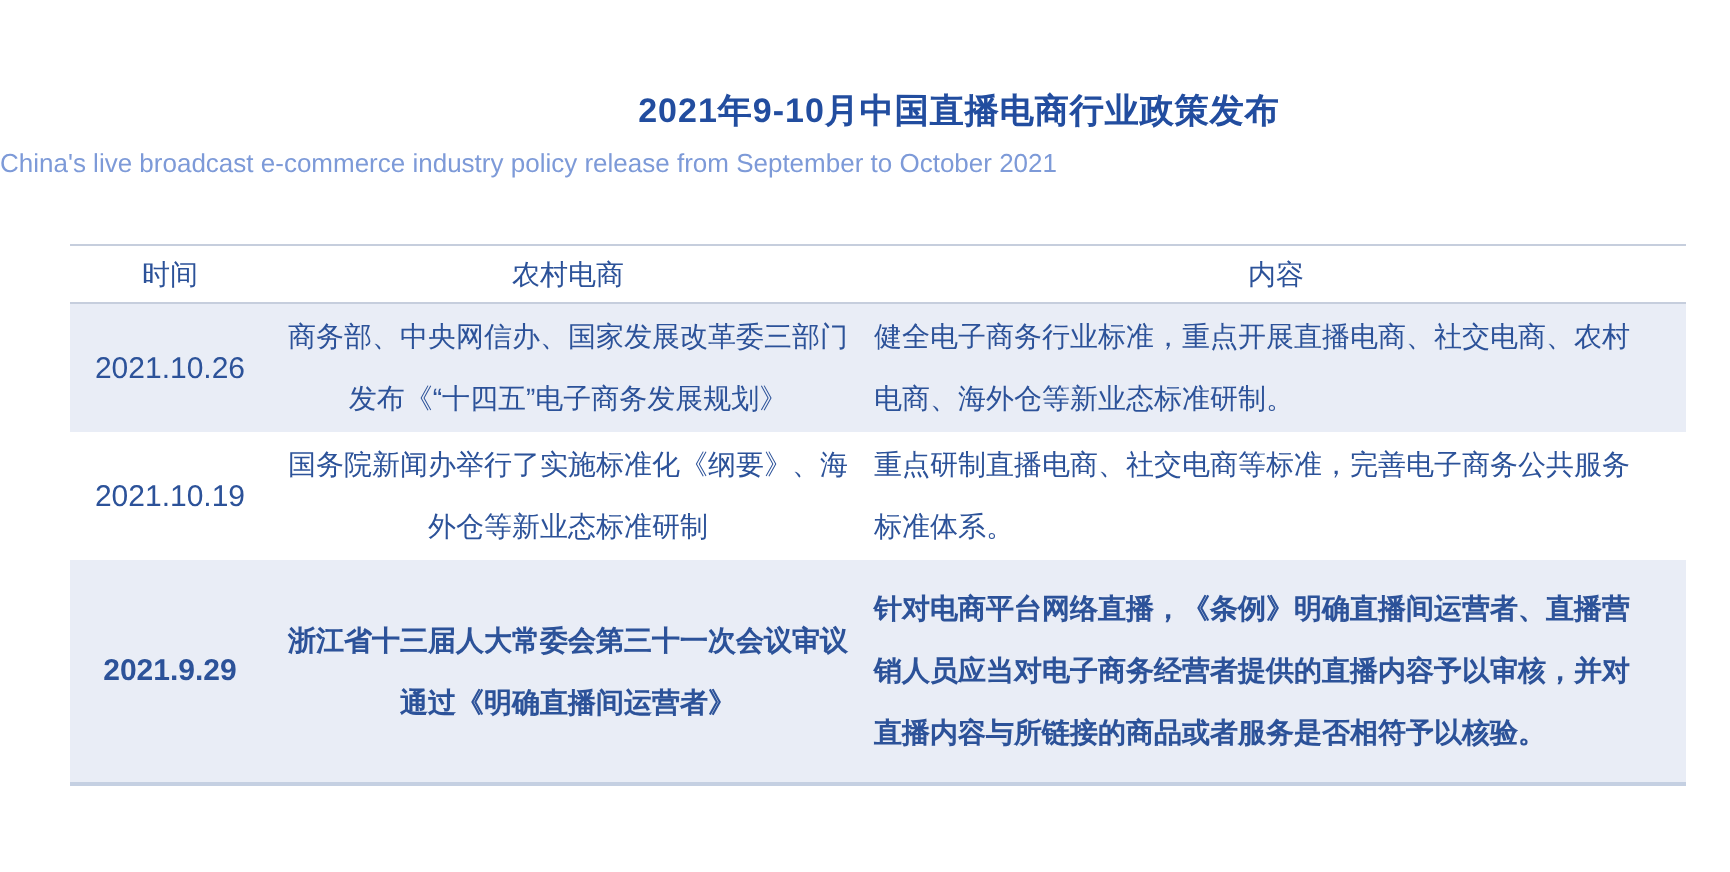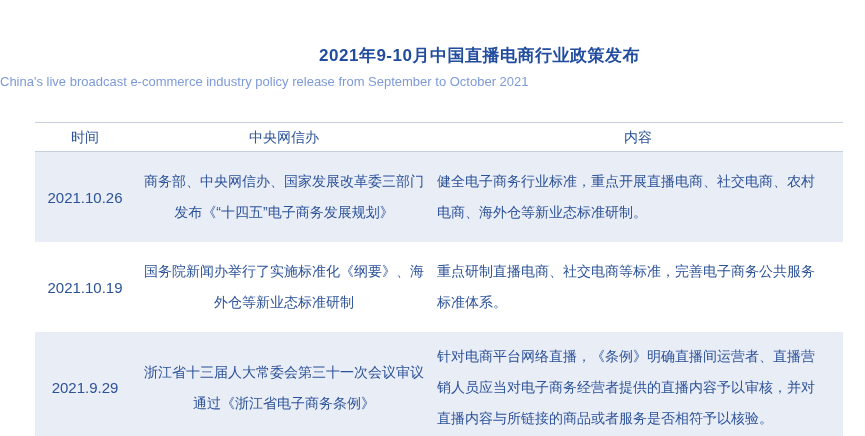--- a/index.html
+++ b/index.html
@@ -52,39 +52,40 @@
     border-top: 1px solid var(--border, #c6cedd);
     border-bottom: 1px solid var(--border, #c6cedd);
     font-size: 14px;
     font-weight: 400;
     text-align: center;
     padding: 5px 4px;
     line-height: 18px;
   }
   .policy-table td {
     line-height: 31px;
-    padding: 14px 6px;
+    padding: 1px 6px;
     text-align: center;
     vertical-align: middle;
   }
   .policy-table td.c-date {
     font-size: 15px;
     margin-left: 40px;
   }
   .policy-table td.c-content {
     text-align: left;
     padding-left: 4px;
     padding-right: 16px;
   }
   .policy-table tbody tr:nth-child(odd) {
     background: var(--row_shade, #e9edf6);
   }
   .policy-table tbody tr:last-child td {
     padding-top: 9px;
     padding-bottom: 9px;
+    font-weight: bold;
   }
   .policy-table tbody tr:last-child {
     border-bottom: 2px solid var(--border_strong, #c5d0e2);
   }
 </style>
 </head>
 <body>
 
 <h1 class="page-title">2021年9-10月中国直播电商行业政策发布</h1>
 
@@ -92,34 +93,34 @@
 
 <table class="policy-table">
   <colgroup>
     <col class="col-date">
     <col class="col-policy">
     <col class="col-content">
   </colgroup>
   <thead>
     <tr>
       <th>时间</th>
-      <th>中央网信办</th>
+      <th>农村电商</th>
       <th>内容</th>
     </tr>
   </thead>
   <tbody>
       <tr>
         <td class="c-date">2021.10.26</td>
         <td class="c-policy">商务部、中央网信办、国家发展改革委三部门发布《“十四五”电子商务发展规划》</td>
         <td class="c-content">健全电子商务行业标准，重点开展直播电商、社交电商、农村电商、海外仓等新业态标准研制。</td>
       </tr>
       <tr>
         <td class="c-date">2021.10.19</td>
         <td class="c-policy">国务院新闻办举行了实施标准化《纲要》、海外仓等新业态标准研制</td>
         <td class="c-content">重点研制直播电商、社交电商等标准，完善电子商务公共服务标准体系。</td>
       </tr>
       <tr>
         <td class="c-date">2021.9.29</td>
-        <td class="c-policy">浙江省十三届人大常委会第三十一次会议审议通过《浙江省电子商务条例》</td>
+        <td class="c-policy">浙江省十三届人大常委会第三十一次会议审议通过《明确直播间运营者》</td>
         <td class="c-content">针对电商平台网络直播，《条例》明确直播间运营者、直播营销人员应当对电子商务经营者提供的直播内容予以审核，并对直播内容与所链接的商品或者服务是否相符予以核验。</td>
       </tr>
     </tbody>
 </table>
 
 </body></html>

